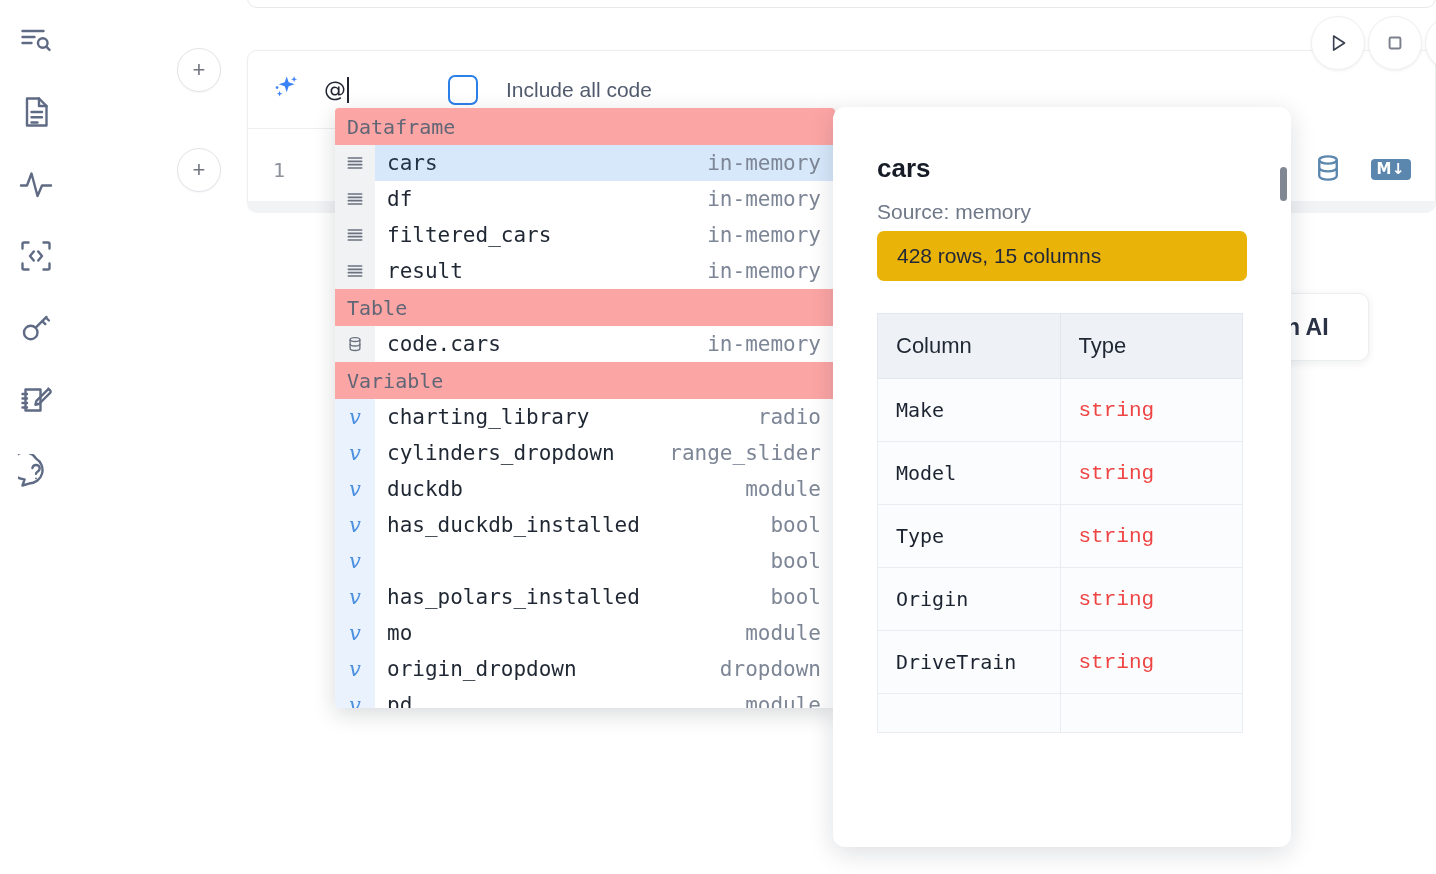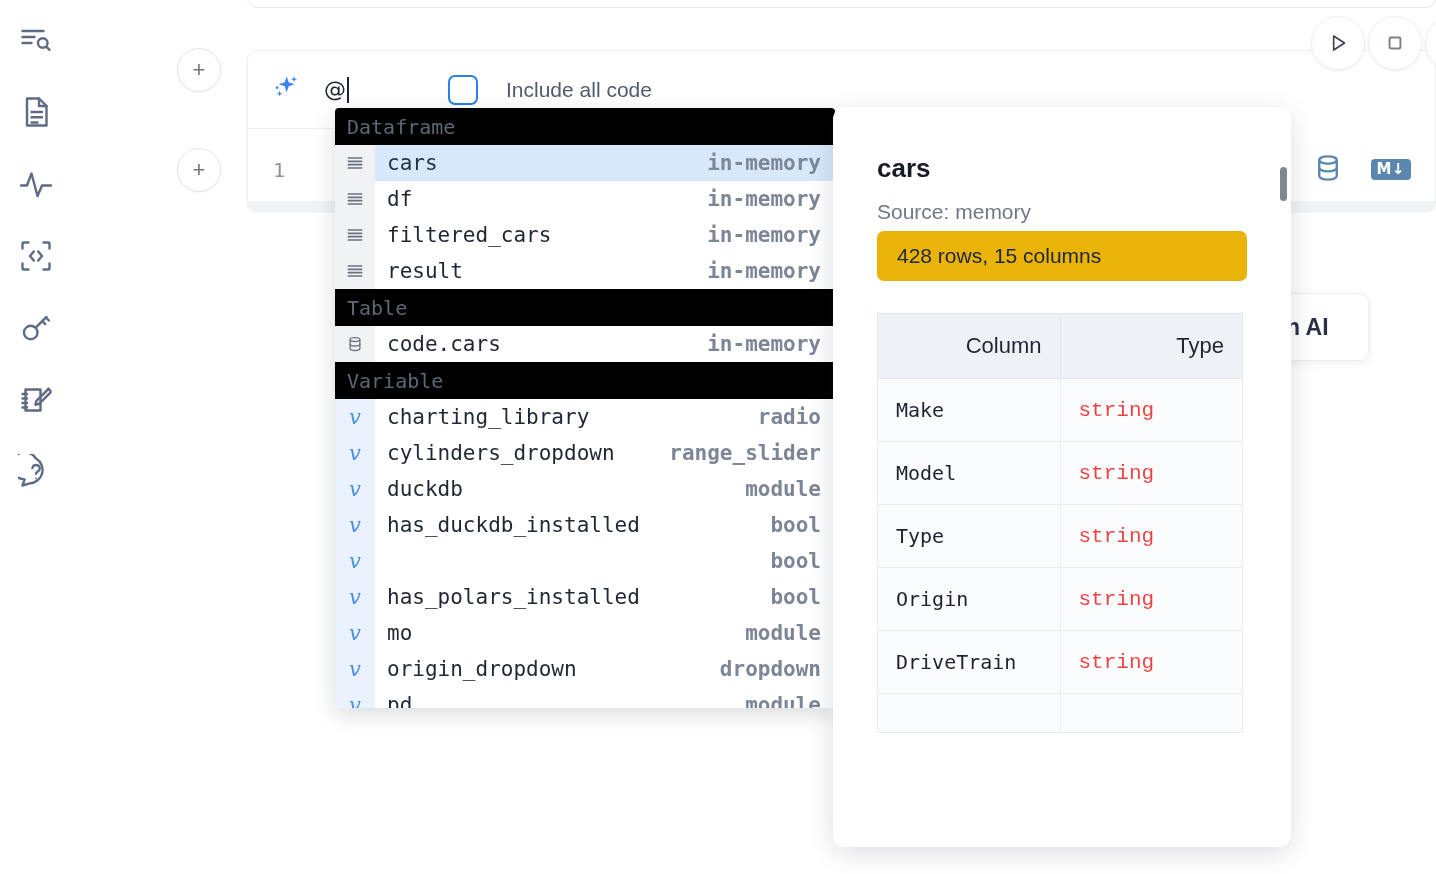--- a/index.html
+++ b/index.html
@@ -115,60 +115,60 @@
   }
 
   
   .completer {
     position: absolute; left: 335px; top: 108px; width: 500px; height: 600px;
     background: #ffffff; border-radius: 4px;
     box-shadow: 0 6px 22px rgba(16,24,40,.16);
     overflow: hidden; z-index: 6;
   }
   .cmp-group {
-    height: 37px; background: #000000; color: #5f6675;
+    height: 37px; background: #fca5a5; color: #5f6675;
     font-family: "DejaVu Sans Mono", monospace; font-size: 20px;
     display: flex; align-items: center; padding-left: 12px;
   }
   .cmp-item {
     height: 36px; display: flex; align-items: center;
     font-family: "DejaVu Sans Mono", monospace; font-size: 21px;
     background: #ffffff; cursor: pointer; position: relative;
   }
   .cmp-item.sel { background: #d8e8fb; }
   .cmp-ico {
     width: 40px; height: 36px; flex: 0 0 40px;
     display: flex; align-items: center; justify-content: center;
     background: #f1f2f4; color: #6a7280;
   }
   .cmp-item.var .cmp-ico { background: #eaf3fd; color: #4a8fe0;
     font-family: "DejaVu Serif", serif; font-style: italic; font-size: 21px; }
   .cmp-name { padding-left: 12px; color: #1f2733; white-space: nowrap; }
   .cmp-item.sel .cmp-name { color: #233246; }
   .cmp-meta {
-    position: absolute; right: 14px; color: #7d8696; white-space: nowrap; font-weight: bold;
+    position: absolute; right: 14px; color: #7d8696; white-space: nowrap;
   }
   .cmp-clip { position: absolute; left: 0; top: 0; width: 500px; height: 600px; overflow: hidden; }
 
   
   .preview {
     position: absolute; left: 833px; top: 107px; width: 458px; height: 740px;
     background: #ffffff; border-radius: 12px;
     box-shadow: 0 6px 26px rgba(16,24,40,.14);
     overflow: hidden; z-index: 7; padding: 46px 44px 0 44px;
   }
   .pv-title { font-size: 26px; font-weight: 700; color: #161b26; margin-bottom: 16px; }
   .pv-src { font-size: 21px; color: #6f7888; margin-bottom: 7px; }
   .pv-shape {
     background: #eab308; border-radius: 7px; padding: 13px 20px;
     font-size: 21px; color: #222838; margin-bottom: 32px;
   }
   .pv-table { width: 366px; border-collapse: collapse; table-layout: fixed; }
   .pv-table th {
-    background: #eef2f7; border: 1px solid #e1e7ee; text-align: right;
+    background: #eef2f7; border: 1px solid #e1e7ee; text-align: left;
     padding: 19px 18px; font-size: 22px; font-weight: 400; color: #1f2733;
     font-family: "Liberation Sans", sans-serif;
   }
   .pv-table td {
     border: 1px solid #e9edf2; padding: 19px 18px; font-size: 21px;
     background: #fbfcfd;
   }
   .pv-table td.c-col { font-family: "DejaVu Sans Mono", monospace; color: #1b2330; font-size: 20px; }
   .pv-table td.c-typ { font-family: Liberation Mono, monospace; color: #ef4444; }
   .pv-scroll {

